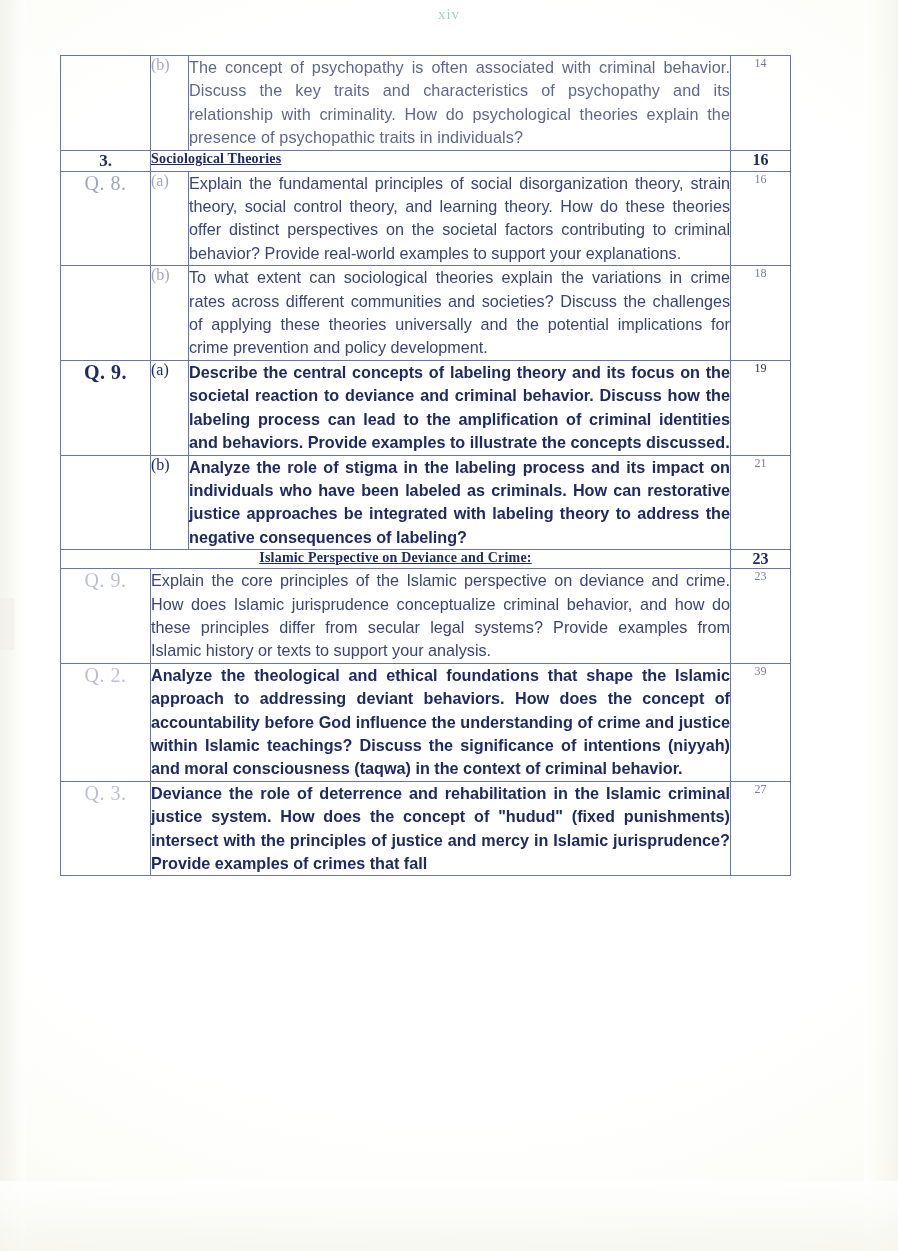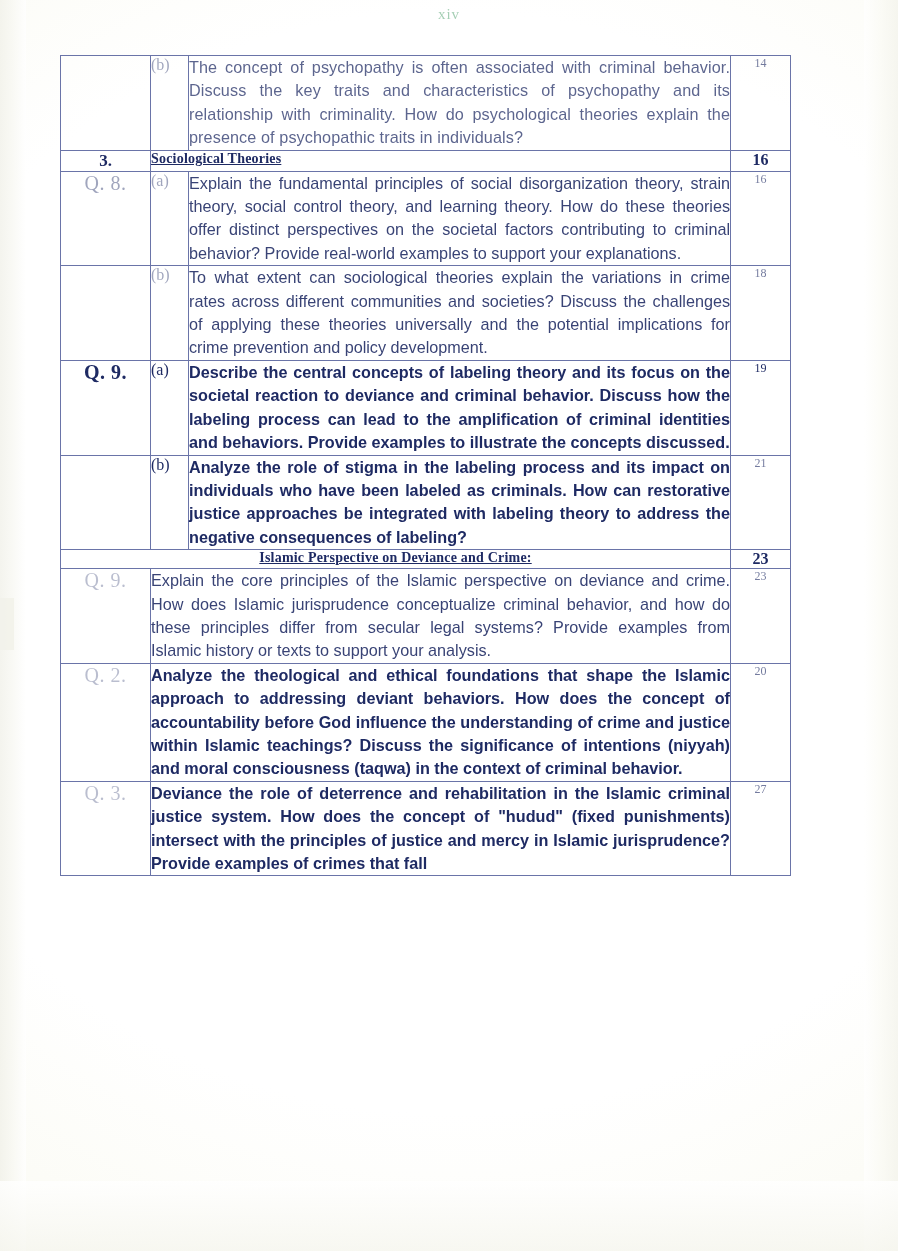--- a/index.html
+++ b/index.html
@@ -217,21 +217,21 @@
 
     <tr>
       <td class="qlabel f-vlight">Q. 9.</td>
       <td class="body ink-mid" colspan="2">Explain the core principles of the Islamic perspective on deviance and crime. How does Islamic jurisprudence conceptualize criminal behavior, and how do these principles differ from secular legal systems? Provide examples from Islamic history or texts to support your analysis.</td>
       <td class="pg f-light">23</td>
     </tr>
 
     <tr>
       <td class="qlabel f-vlight">Q. 2.</td>
       <td class="body ink-dark" colspan="2">Analyze the theological and ethical foundations that shape the Islamic approach to addressing deviant behaviors. How does the concept of accountability before God influence the understanding of crime and justice within Islamic teachings? Discuss the significance of intentions (niyyah) and moral consciousness (taqwa) in the context of criminal behavior.</td>
-      <td class="pg f-light">20</td>
+      <td class="pg f-light">39</td>
     </tr>
 
     <tr>
       <td class="qlabel f-vlight">Q. 3.</td>
       <td class="body ink-dark" colspan="2">Deviance the role of deterrence and rehabilitation in the Islamic criminal justice system. How does the concept of "hudud" (fixed punishments) intersect with the principles of justice and mercy in Islamic jurisprudence? Provide examples of crimes that fall</td>
       <td class="pg f-light">27</td>
     </tr>
 
   </tbody>
 </table>

